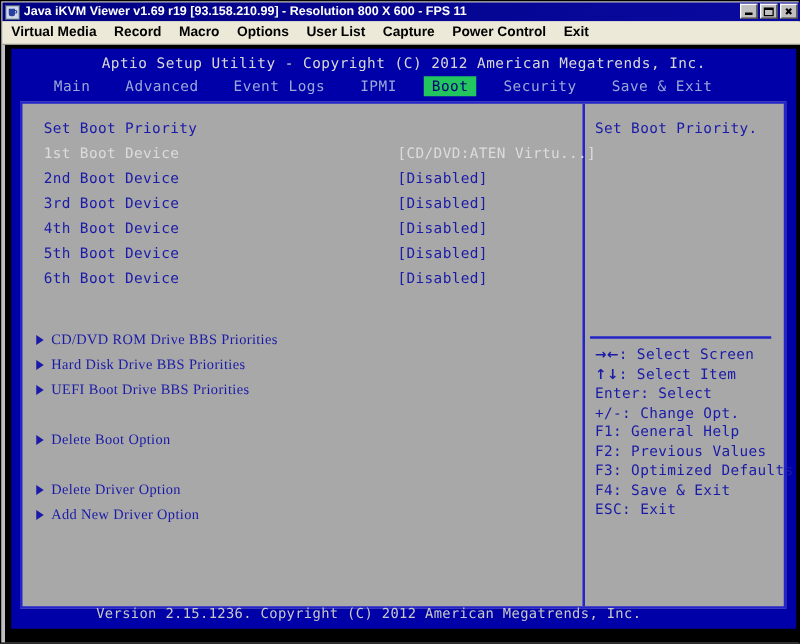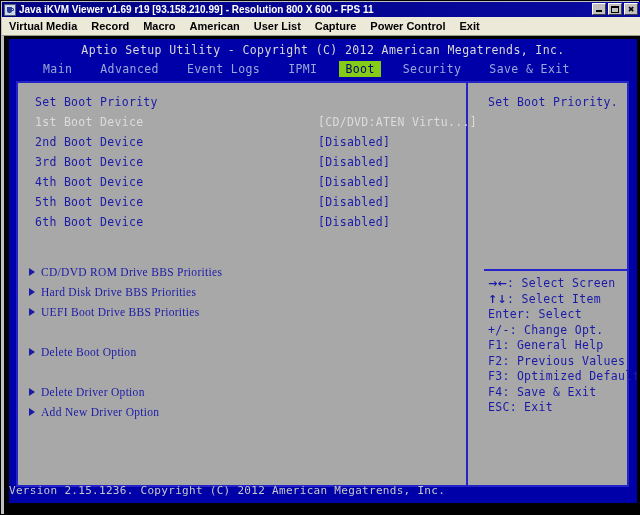--- a/index.html
+++ b/index.html
@@ -176,35 +176,34 @@
     white-space: nowrap;
   }
   .bios-tab {
     font-size: 11.5px;
     color: #9aa8d8;
     padding: 1px 6px;
     letter-spacing: 0.4px;
     line-height: 14px;
   }
   .bios-tab.active {
-    background: #84cc16;
+    background: #22c55e;
     color: #00007a;
   }
 
   
   #bios-body {
     position: absolute;
     left: 7px; top: 42px;
     width: 613px;
     height: 406px;
     border: 2px solid #2424c8;
     background: #a8a8a8;
     box-sizing: border-box;
     display: flex;
-    gap: 12px;
   }
   #panel-left {
     position: relative;
     width: 450px;
     height: 100%;
     border-right: 2px solid #2424c8;
     box-sizing: border-box;
     padding: 9px 0 0 0;
   }
   #panel-right {
@@ -291,20 +290,21 @@
     font-family: "DejaVu Sans", sans-serif;
     font-size: 11px;
     font-weight: bold;
   }
 
   #bios-footer {
     position: absolute;
     left: 0;
     bottom: 6px;
     width: 572px;
+    text-align: center;
     color: #c8c8c8;
     font-size: 11px;
     letter-spacing: 0.3px;
     white-space: nowrap;
     margin-top: 48px;
   }
 </style>
 </head>
 <body>
 
@@ -317,21 +317,21 @@
       <div class="win-btn" id="btn-minimize"></div>
       <div class="win-btn" id="btn-maximize"></div>
       <div class="win-btn" id="btn-close">✖</div>
     </div>
   </div>
 
   <div id="menu-bar">
     <div class="menu-item">Virtual Media</div>
     <div class="menu-item">Record</div>
     <div class="menu-item">Macro</div>
-    <div class="menu-item">American</div>
+    <div class="menu-item">Options</div>
     <div class="menu-item">User List</div>
     <div class="menu-item">Capture</div>
     <div class="menu-item">Power Control</div>
     <div class="menu-item">Exit</div>
   </div>
 
   <div id="kvm-area">
 
     <div id="bios-screen">
 

